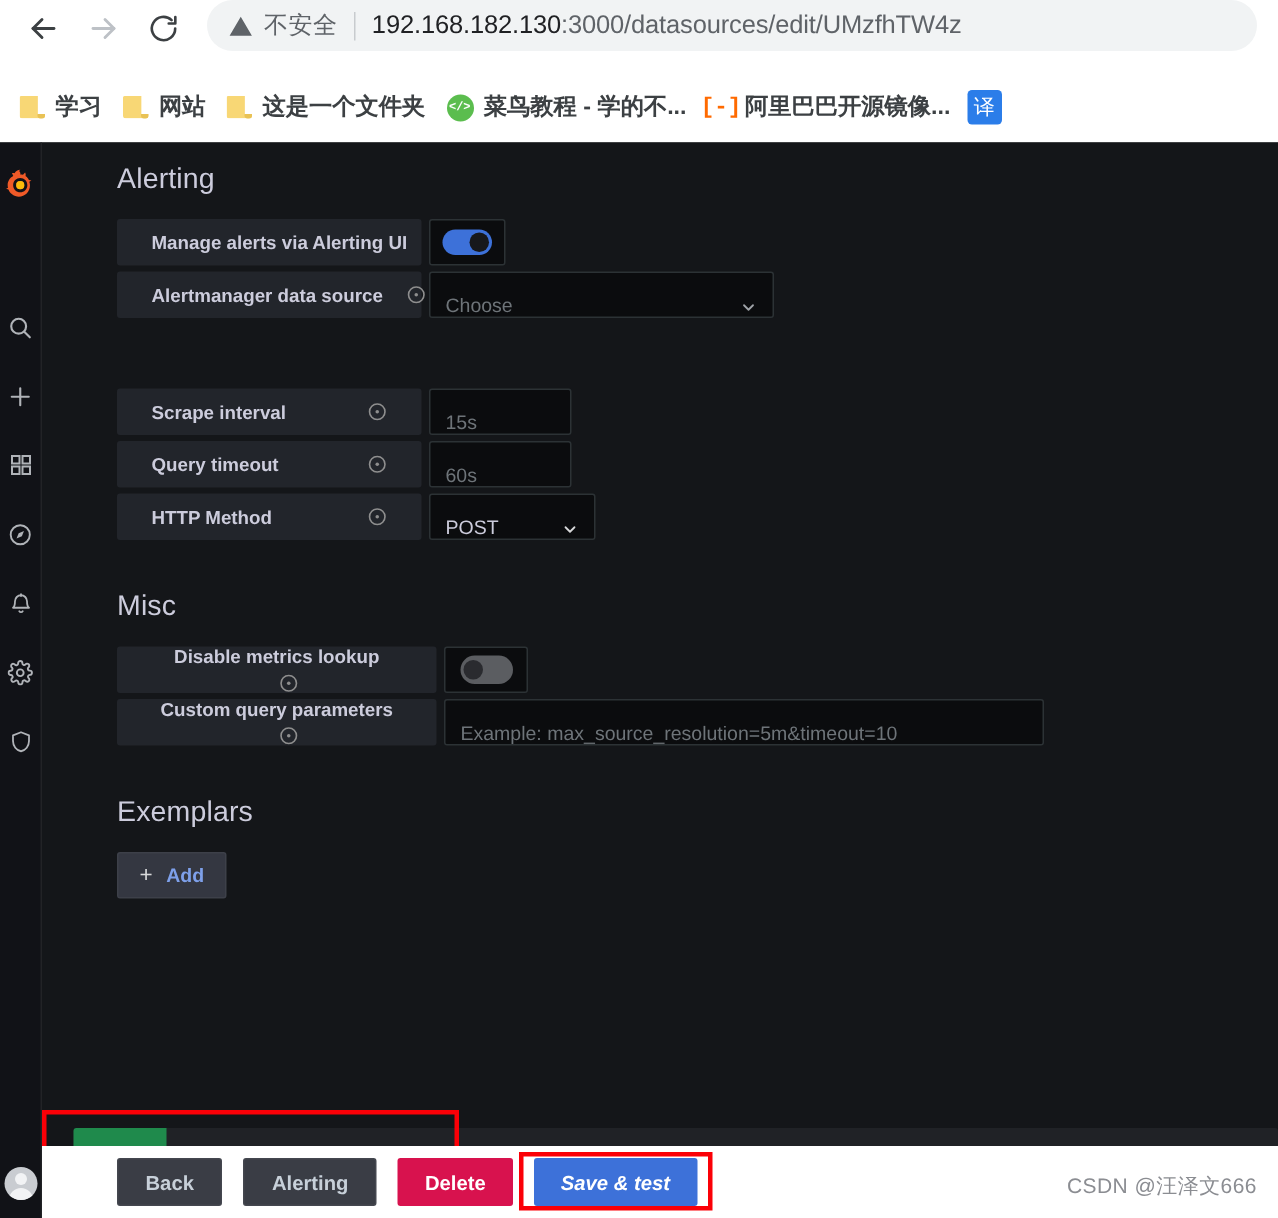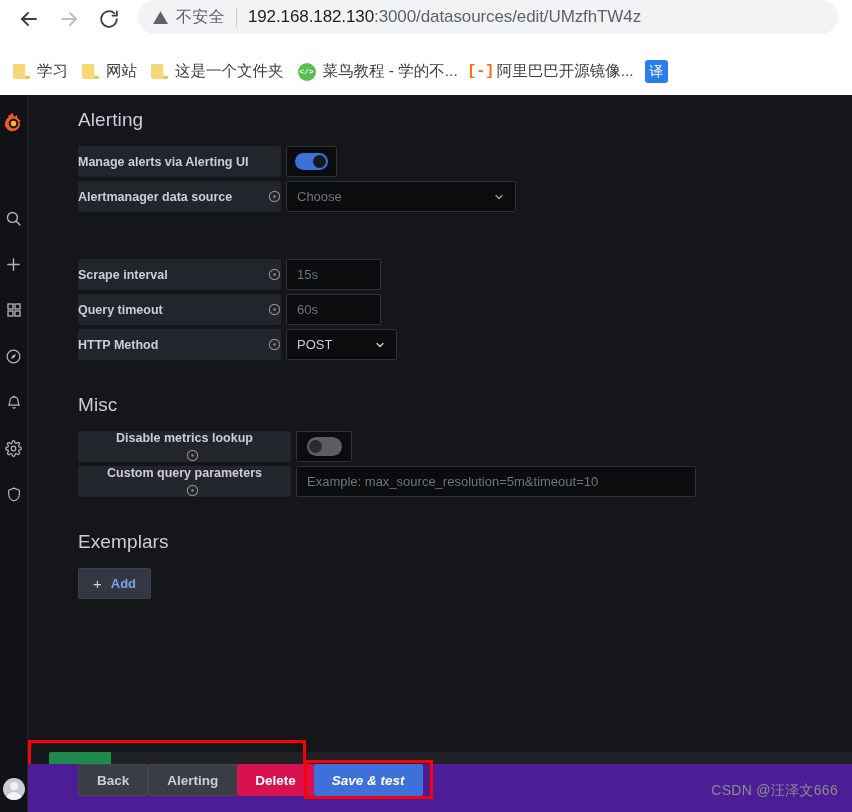--- a/index.html
+++ b/index.html
@@ -81,20 +81,21 @@
     align-items: center;
     gap: 7px;
     padding: 4px 7px;
     border-radius: 4px;
     white-space: nowrap;
     flex: 0 0 auto;
   }
   .bookmark-label {
     font-size: 15.5px;
     color: #3c4043;
+    font-weight: bold;
   }
   .folder-icon {
     width: 17px; height: 15px;
     flex: 0 0 auto;
     position: relative;
   }
   .folder-icon::before {
     content: "";
     position: absolute;
     left: 0; top: 0;
@@ -221,21 +222,21 @@
   .field-row {
     display: flex;
     align-items: center;
     margin-bottom: 4px;
   }
   .field-label {
     background: #22252b;
     height: 31px;
     display: flex;
     align-items: center;
-    padding: 0 0;
+    padding: 0 23px;
     border-radius: 2px;
     font-size: 12.5px;
     font-weight: bold;
     color: #ccccdc;
     white-space: nowrap;
   }
   .field-label .lbl { flex: 1 1 auto; }
   .info-icon {
     margin-left: 16px;
     width: 13px; height: 13px;
@@ -247,21 +248,21 @@
 
   .w-label-a { width: 203px; }
   .w-label-b { width: 213px; flex-direction: column; }
 
   .input-box {
     height: 31px;
     background: #0b0c0e;
     border: 1px solid #2c3235;
     border-radius: 2px;
     display: flex;
-    align-items: center;
+    align-items: flex-end;
     padding: 0 10px;
     font-size: 13px;
     color: #6e7479;
     margin-left: 5px;
   }
   .input-box.value { color: #ccccdc; }
   .sel-arrow {
     margin-left: auto;
     color: #9fa3a8;
     display: flex; align-items: center;
@@ -364,23 +365,25 @@
     left: 28px; top: 645px;
     width: 278px; height: 78px;
   }
 
   
   .footer {
     position: absolute;
     left: 28px; right: 0;
     bottom: 0;
     height: 48px;
-    background: #4c1d95;
-    display: flex;
+    background: #ffffff;
+    display: flex;
+    align-items: center;
     padding-left: 50px;
+    gap: 14px;
   }
   .btn {
     height: 32px;
     padding: 0 18px;
     border-radius: 2px;
     display: inline-flex;
     align-items: center;
     justify-content: center;
     font-size: 13.5px;
     font-weight: bold;

